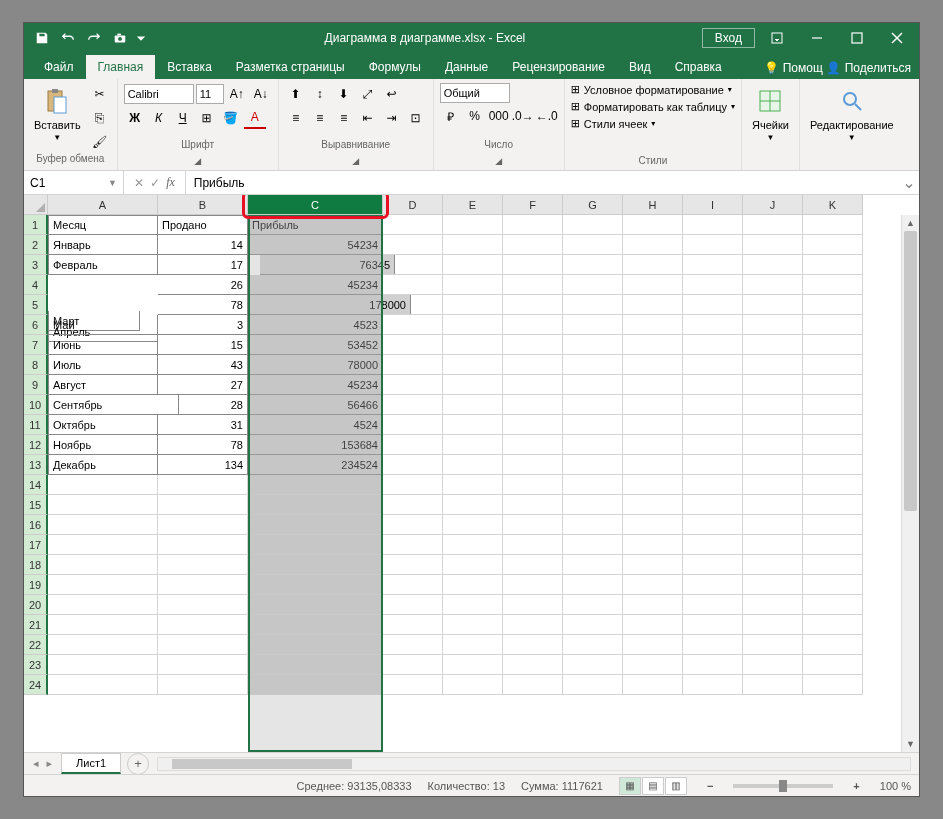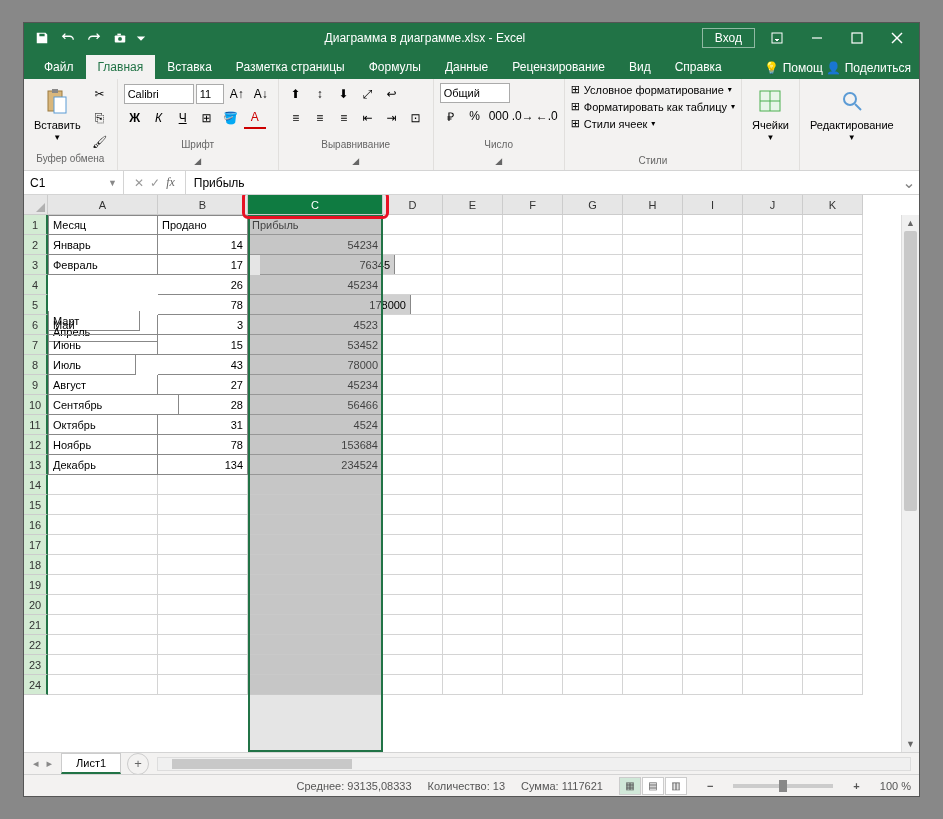--- a/index.html
+++ b/index.html
@@ -457,21 +457,21 @@
         <div class="cell data-border num" style="left: 110px; top: 120px; width: 90px;">15</div>
         <div class="cell data-border sel num" style="left: 200px; top: 120px; width: 135px;">53452</div>
         <div class="cell" style="left: 335px; top: 120px; width: 60px;"></div>
         <div class="cell" style="left: 395px; top: 120px; width: 60px;"></div>
         <div class="cell" style="left: 455px; top: 120px; width: 60px;"></div>
         <div class="cell" style="left: 515px; top: 120px; width: 60px;"></div>
         <div class="cell" style="left: 575px; top: 120px; width: 60px;"></div>
         <div class="cell" style="left: 635px; top: 120px; width: 60px;"></div>
         <div class="cell" style="left: 695px; top: 120px; width: 60px;"></div>
         <div class="cell" style="left: 755px; top: 120px; width: 60px;"></div>
-        <div class="cell data-border col-a" style="left: 0px; top: 140px; width: 88px;">Июль</div>
+        <div class="cell data-border col-a" style="left: 0px; top: 140px; width: 110px;">Июль</div>
         <div class="cell data-border num" style="left: 110px; top: 140px; width: 90px;">43</div>
         <div class="cell data-border sel num" style="left: 200px; top: 140px; width: 135px;">78000</div>
         <div class="cell" style="left: 335px; top: 140px; width: 60px;"></div>
         <div class="cell" style="left: 395px; top: 140px; width: 60px;"></div>
         <div class="cell" style="left: 455px; top: 140px; width: 60px;"></div>
         <div class="cell" style="left: 515px; top: 140px; width: 60px;"></div>
         <div class="cell" style="left: 575px; top: 140px; width: 60px;"></div>
         <div class="cell" style="left: 635px; top: 140px; width: 60px;"></div>
         <div class="cell" style="left: 695px; top: 140px; width: 60px;"></div>
         <div class="cell" style="left: 755px; top: 140px; width: 60px;"></div>

